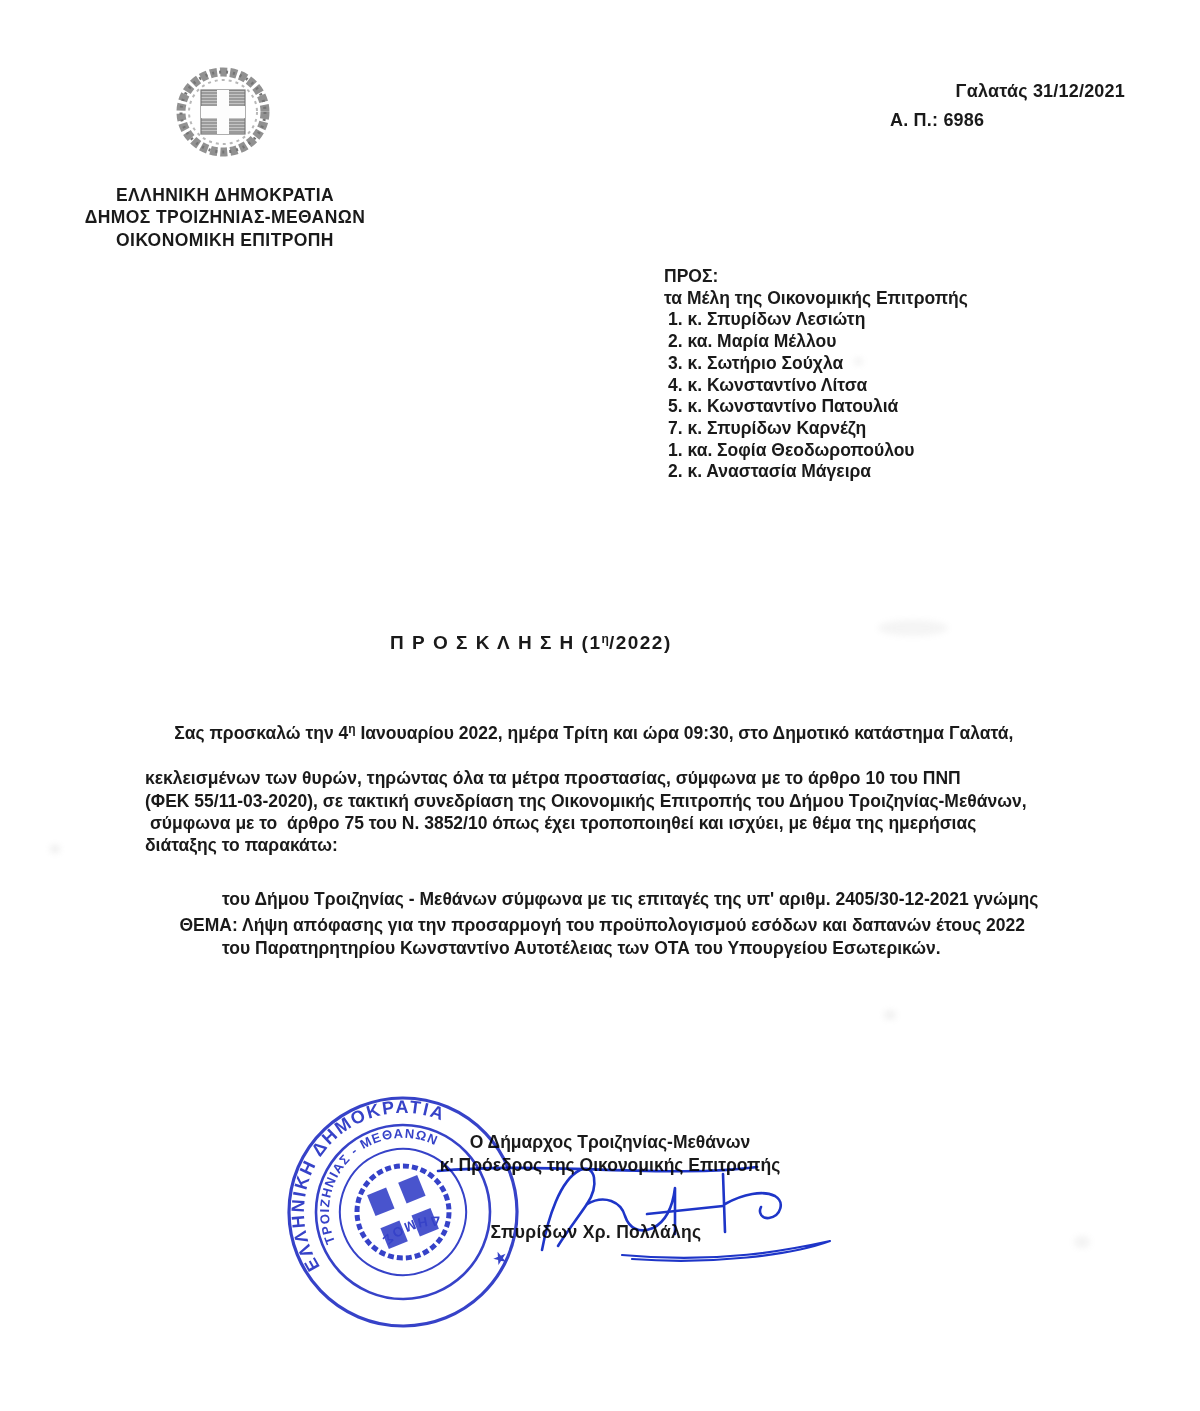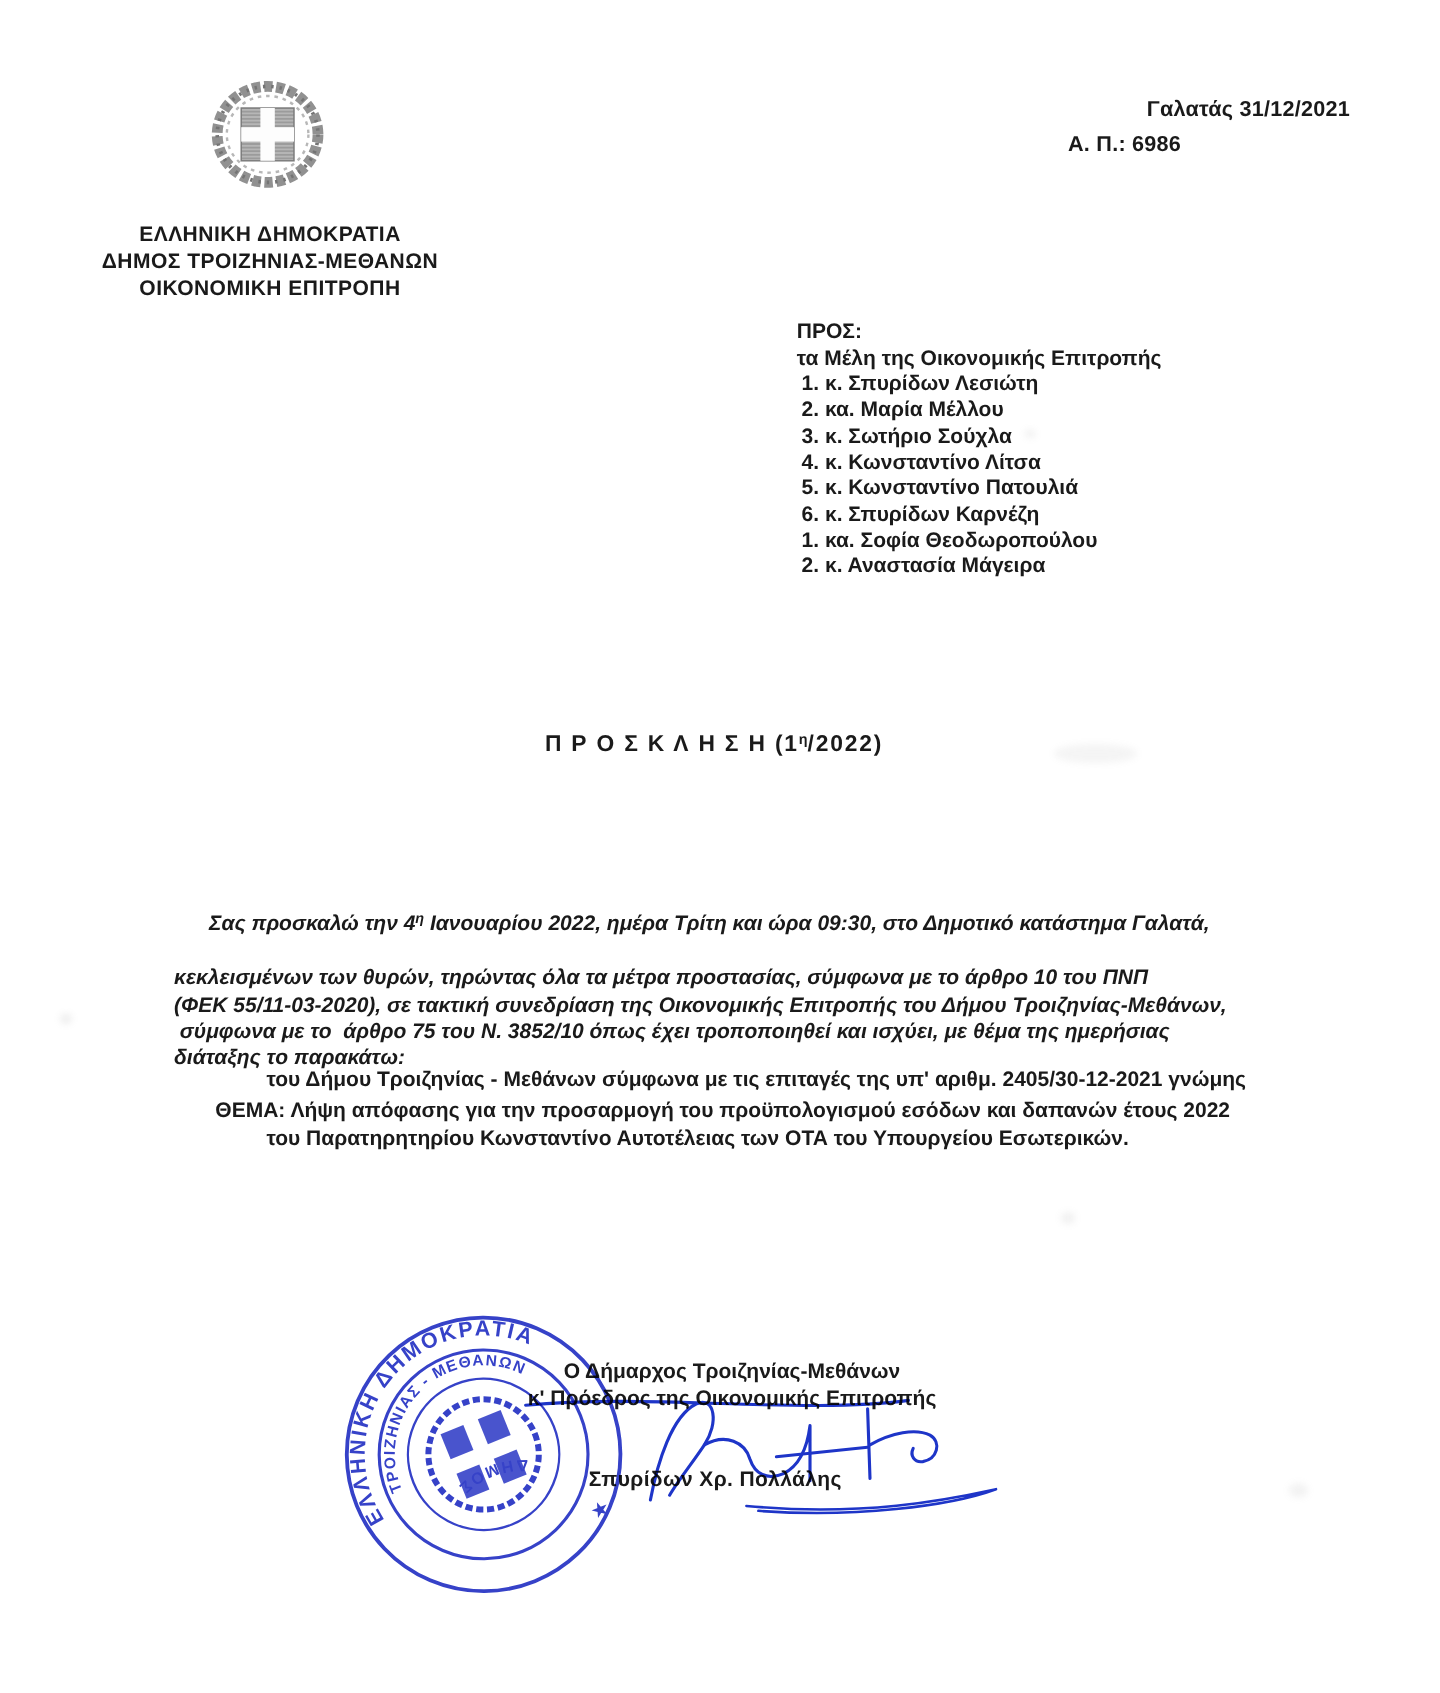--- a/index.html
+++ b/index.html
@@ -19,25 +19,25 @@
 
   
   .place-date{left:890px;top:81px;width:235px;text-align:right;font-size:18px;letter-spacing:.2px;}
   .protocol{left:890px;top:110px;width:235px;text-align:left;font-size:18px;letter-spacing:.2px;}
 
   
   .recipients{left:664px;top:266px;width:420px;font-size:17.5px;line-height:21.7px;}
   .recipients .num{padding-left:4px;}
 
   
-  .title-line{left:390px;top:609px;width:410px;text-align:center;font-size:19px;letter-spacing:1.5px;}
+  .title-line{left:390px;top:632px;width:410px;font-size:19px;letter-spacing:1.5px;}
   .sup{font-size:12px;vertical-align:6px;letter-spacing:0;}
 
   
-  .body-par{left:145px;top:732px;width:940px;font-size:17.5px;line-height:22.4px;font-style:italic;}
+  .body-par{left:145px;top:696px;width:940px;font-size:17.5px;line-height:22.4px;}
 
   
   .theme-1{left:160px;top:892px;width:950px;font-size:17.5px;line-height:22.4px;}
   .theme-2{left:222px;top:888px;width:900px;font-size:17.5px;line-height:22.4px;}
   .theme-3{left:222px;top:936.8px;width:900px;font-size:17.5px;line-height:22.4px;}
 
   
   .sig-roles{left:400px;top:1131px;width:420px;text-align:center;font-size:17.5px;line-height:23.2px;}
   .sig-name{left:446px;top:1222px;width:300px;text-align:center;font-size:17.5px;letter-spacing:.3px;}
 
@@ -77,21 +77,21 @@
   <div class="abs protocol line">Α. Π.: 6986</div>
 
   <div class="abs recipients">
     <div class="line">ΠΡΟΣ:</div>
     <div class="line">τα Μέλη της Οικονομικής Επιτροπής</div>
     <div class="line num">1. κ. Σπυρίδων Λεσιώτη</div>
     <div class="line num">2. κα. Μαρία Μέλλου</div>
     <div class="line num">3. κ. Σωτήριο Σούχλα</div>
     <div class="line num">4. κ. Κωνσταντίνο Λίτσα</div>
     <div class="line num">5. κ. Κωνσταντίνο Πατουλιά</div>
-    <div class="line num">6. κ. Σπυρίδων Καρνέζη</div>
+    <div class="line num">7. κ. Σπυρίδων Καρνέζη</div>
     <div class="line num">1. κα. Σοφία Θεοδωροπούλου</div>
     <div class="line num">2. κ. Αναστασία Μάγειρα</div>
   </div>
 
   <div class="abs title-line">
     <span class="pre">Π Ρ Ο Σ Κ Λ Η Σ Η</span><span class="pre"> (1</span><span class="sup">η</span><span class="pre">/2022)</span>
   </div>
 
   <div class="abs body-par">
     <div class="line">

